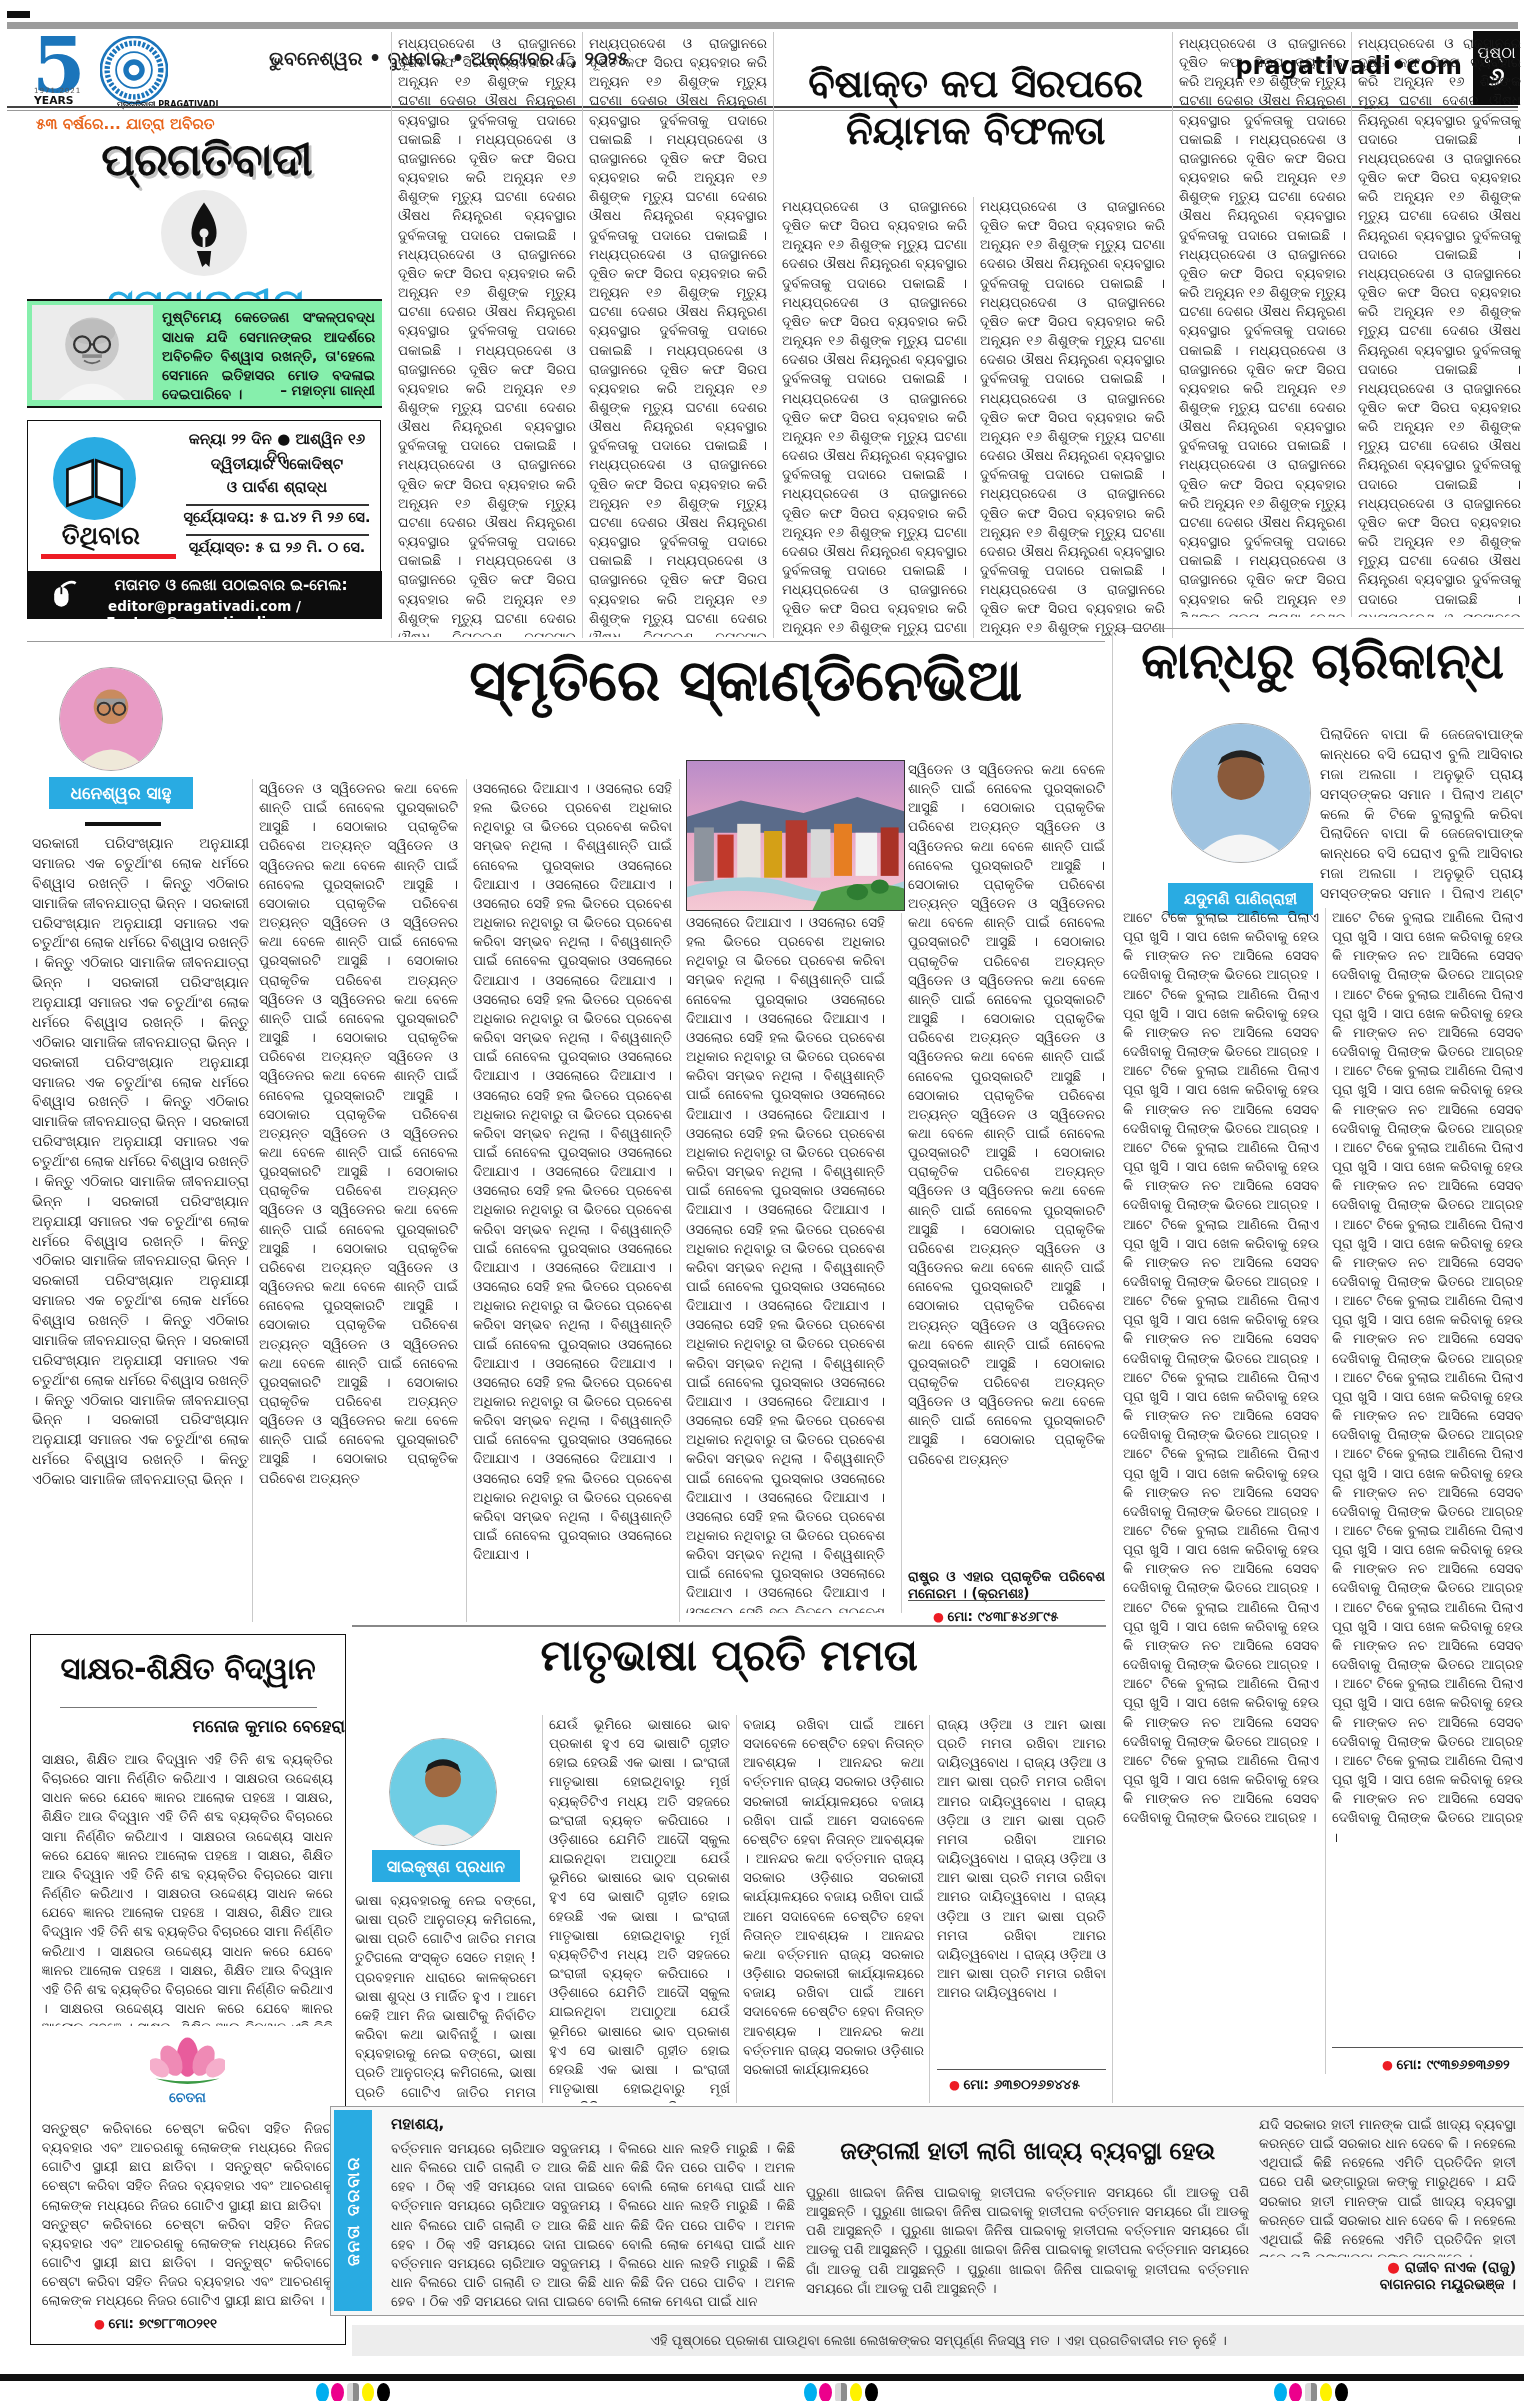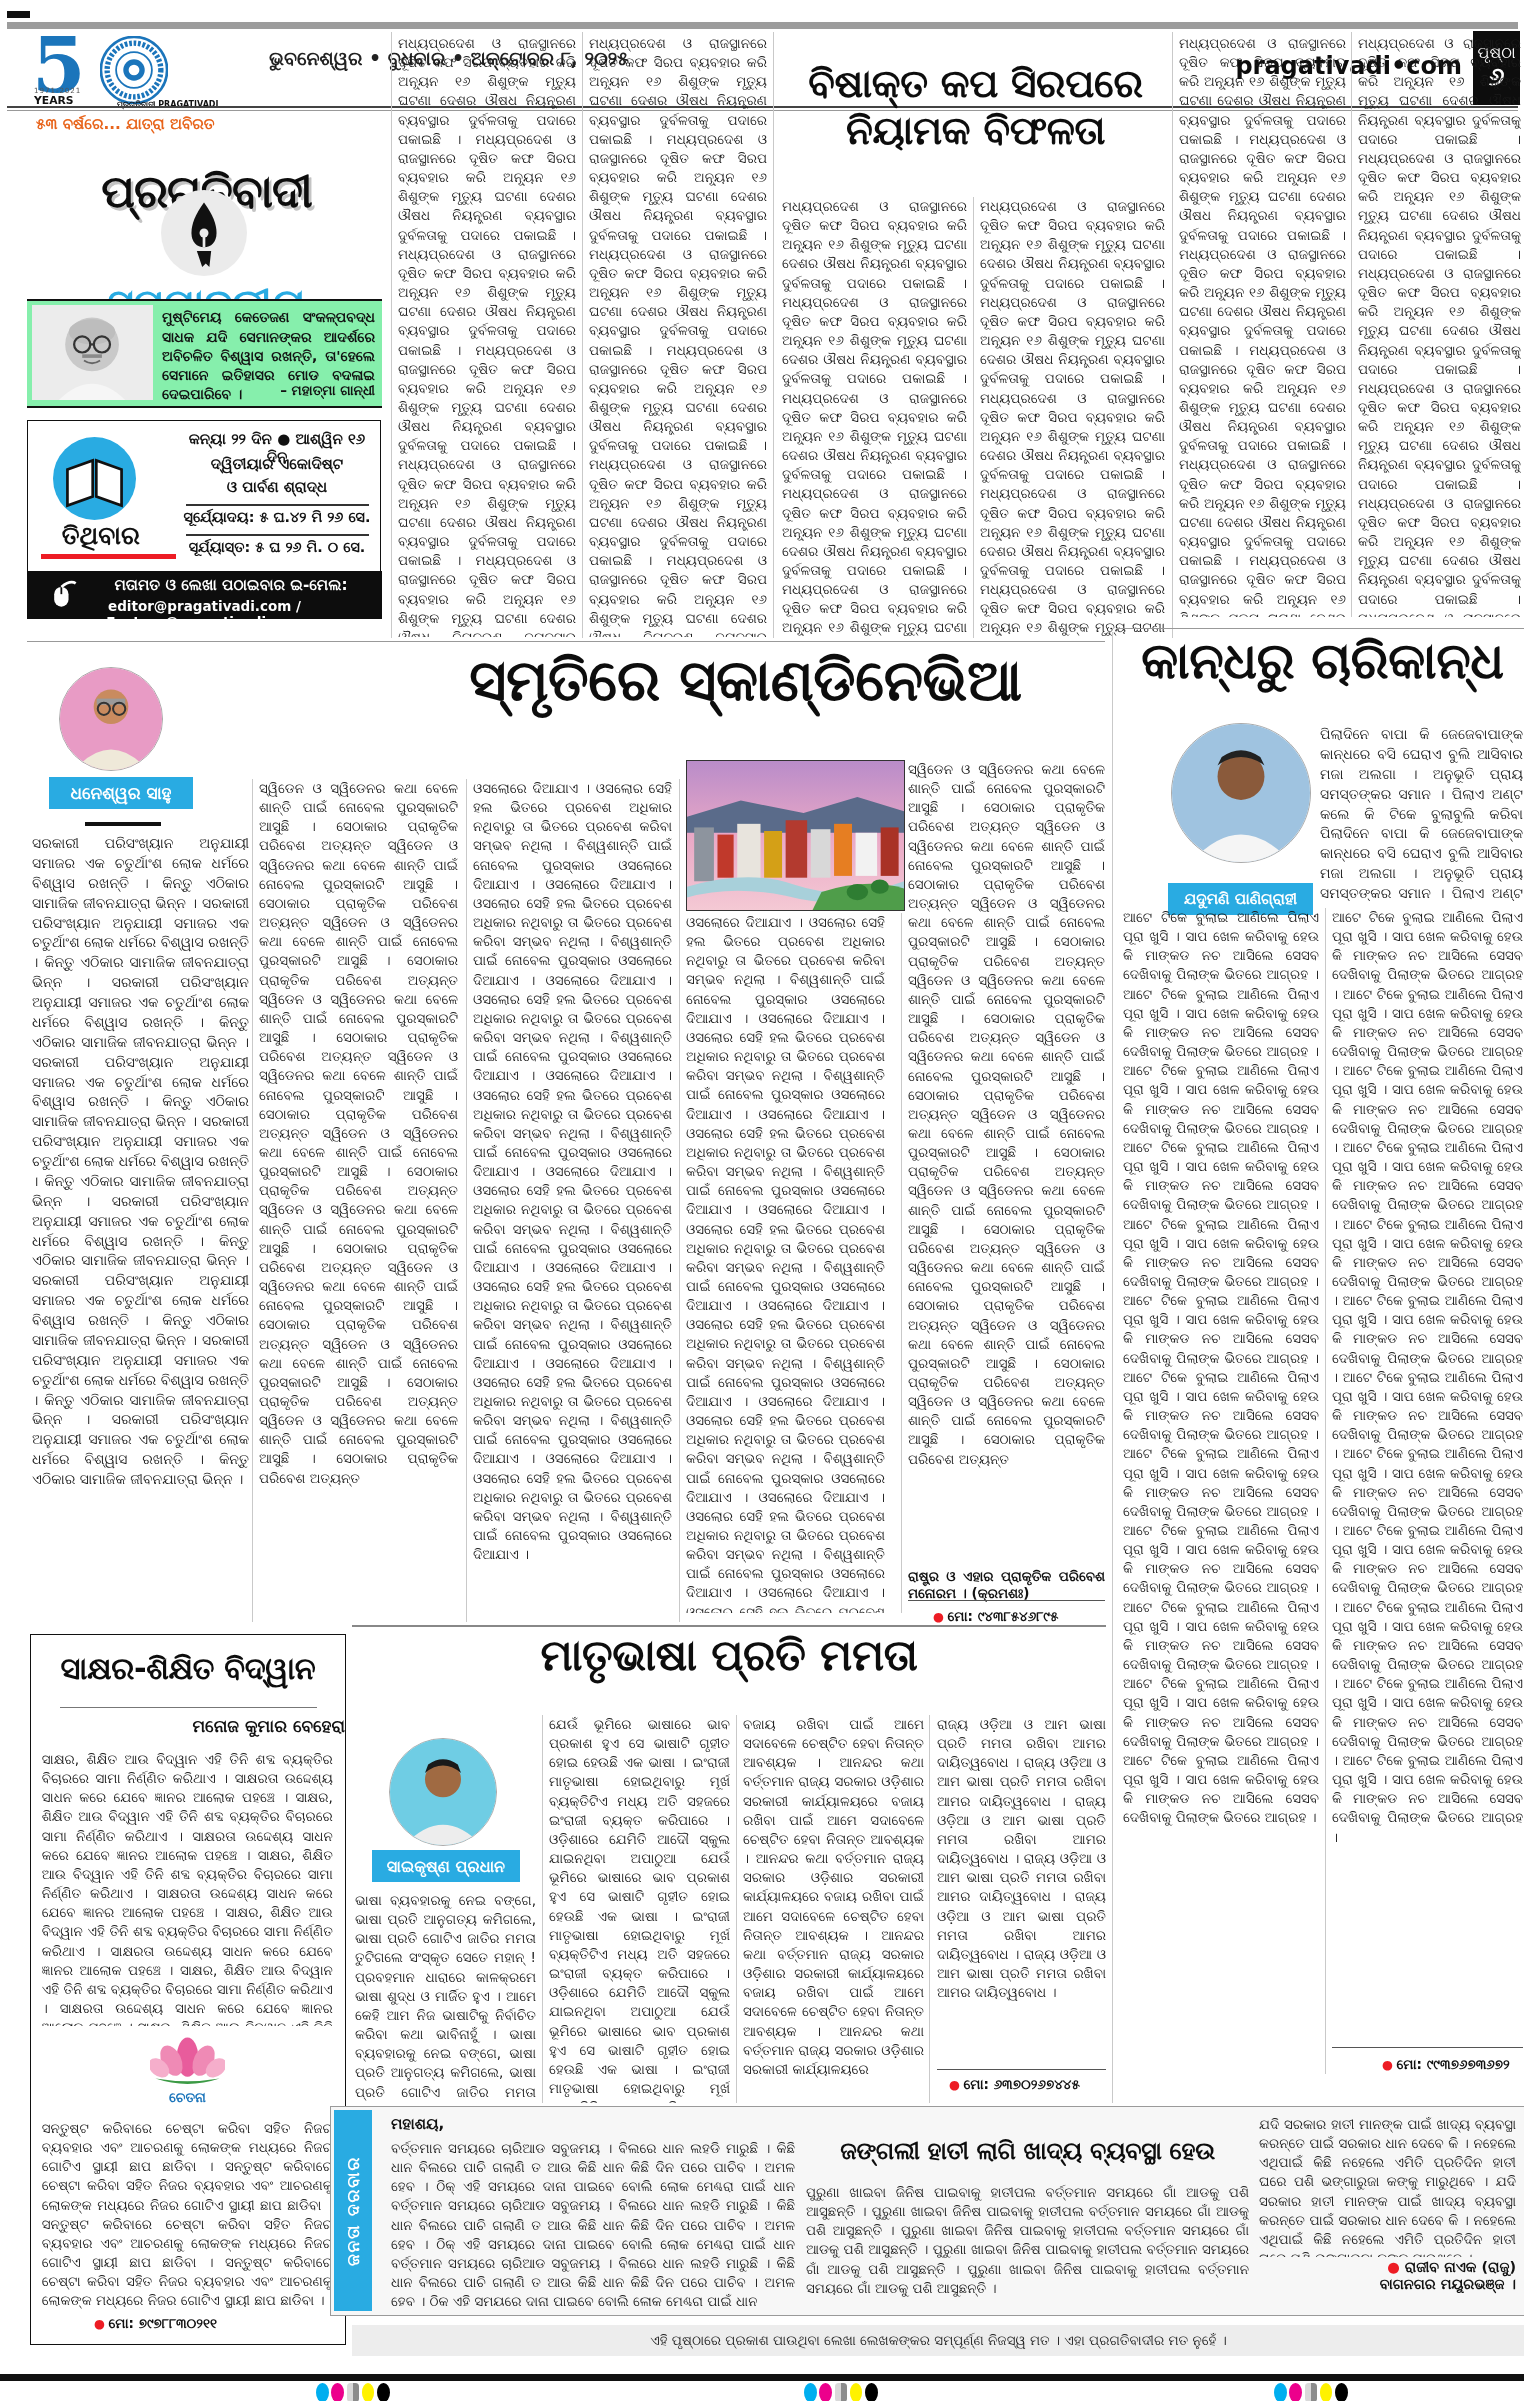--- a/index.html
+++ b/index.html
@@ -61,21 +61,21 @@
   <div class="abs" style="left:1193px;top:52px;width:269px;text-align:right;font-size:24px;font-weight:800;color:#0d0d0d;">pragativadi•com</div>
 
   <div class="pagebox">
     <span style="font-size:16px;">ପୃଷ୍ଠା</span>
     <span style="font-size:25px;font-weight:800;">୬</span>
   </div>
   <div class="rule-dark" style="left:7.2px;top:106px;width:1511px;height:1.8px;"></div>
   <div class="hline" style="left:7.2px;top:110px;width:1511px;"></div>
 
   <div class="abs" style="left:36px;top:115px;width:350px;font-size:15.2px;font-weight:700;color:#e8641b;">୫୩ ବର୍ଷରେ... ଯାତ୍ରା ଅବିରତ</div>
-  <div class="abs" style="left:27px;top:133px;width:359px;text-align:center;font-size:45px;font-weight:900;color:#0d0d0d;text-shadow:2.7px 2.7px 0 #c4c4c4;letter-spacing:-0.9px;margin-top:32px;">ପ୍ରଗତିବାଦୀ</div>
+  <div class="abs" style="left:27px;top:133px;width:359px;text-align:center;font-size:45px;font-weight:900;color:#0d0d0d;text-shadow:2.7px 2.7px 0 #c4c4c4;letter-spacing:-0.9px;">ପ୍ରଗତିବାଦୀ</div>
 
   <div class="abs" style="left:161px;top:190px;">
     <svg width="86" height="86" viewBox="0 0 96 96">
       <circle cx="48" cy="48" r="48" fill="#ebebeb"></circle>
       <path d="M48 14 C58 28 62 38 62 48 C62 58 56 64 48 64 C40 64 34 58 34 48 C34 38 38 28 48 14 Z" fill="#111"></path>
       <circle cx="48" cy="48" r="5" fill="#ebebeb"></circle>
       <path d="M48 52 L48 64" stroke="#ebebeb" stroke-width="3"></path>
       <path d="M40 68 L56 68 L54 86 L50 82 L46 86 Z" fill="#111"></path>
     </svg>
   </div>

